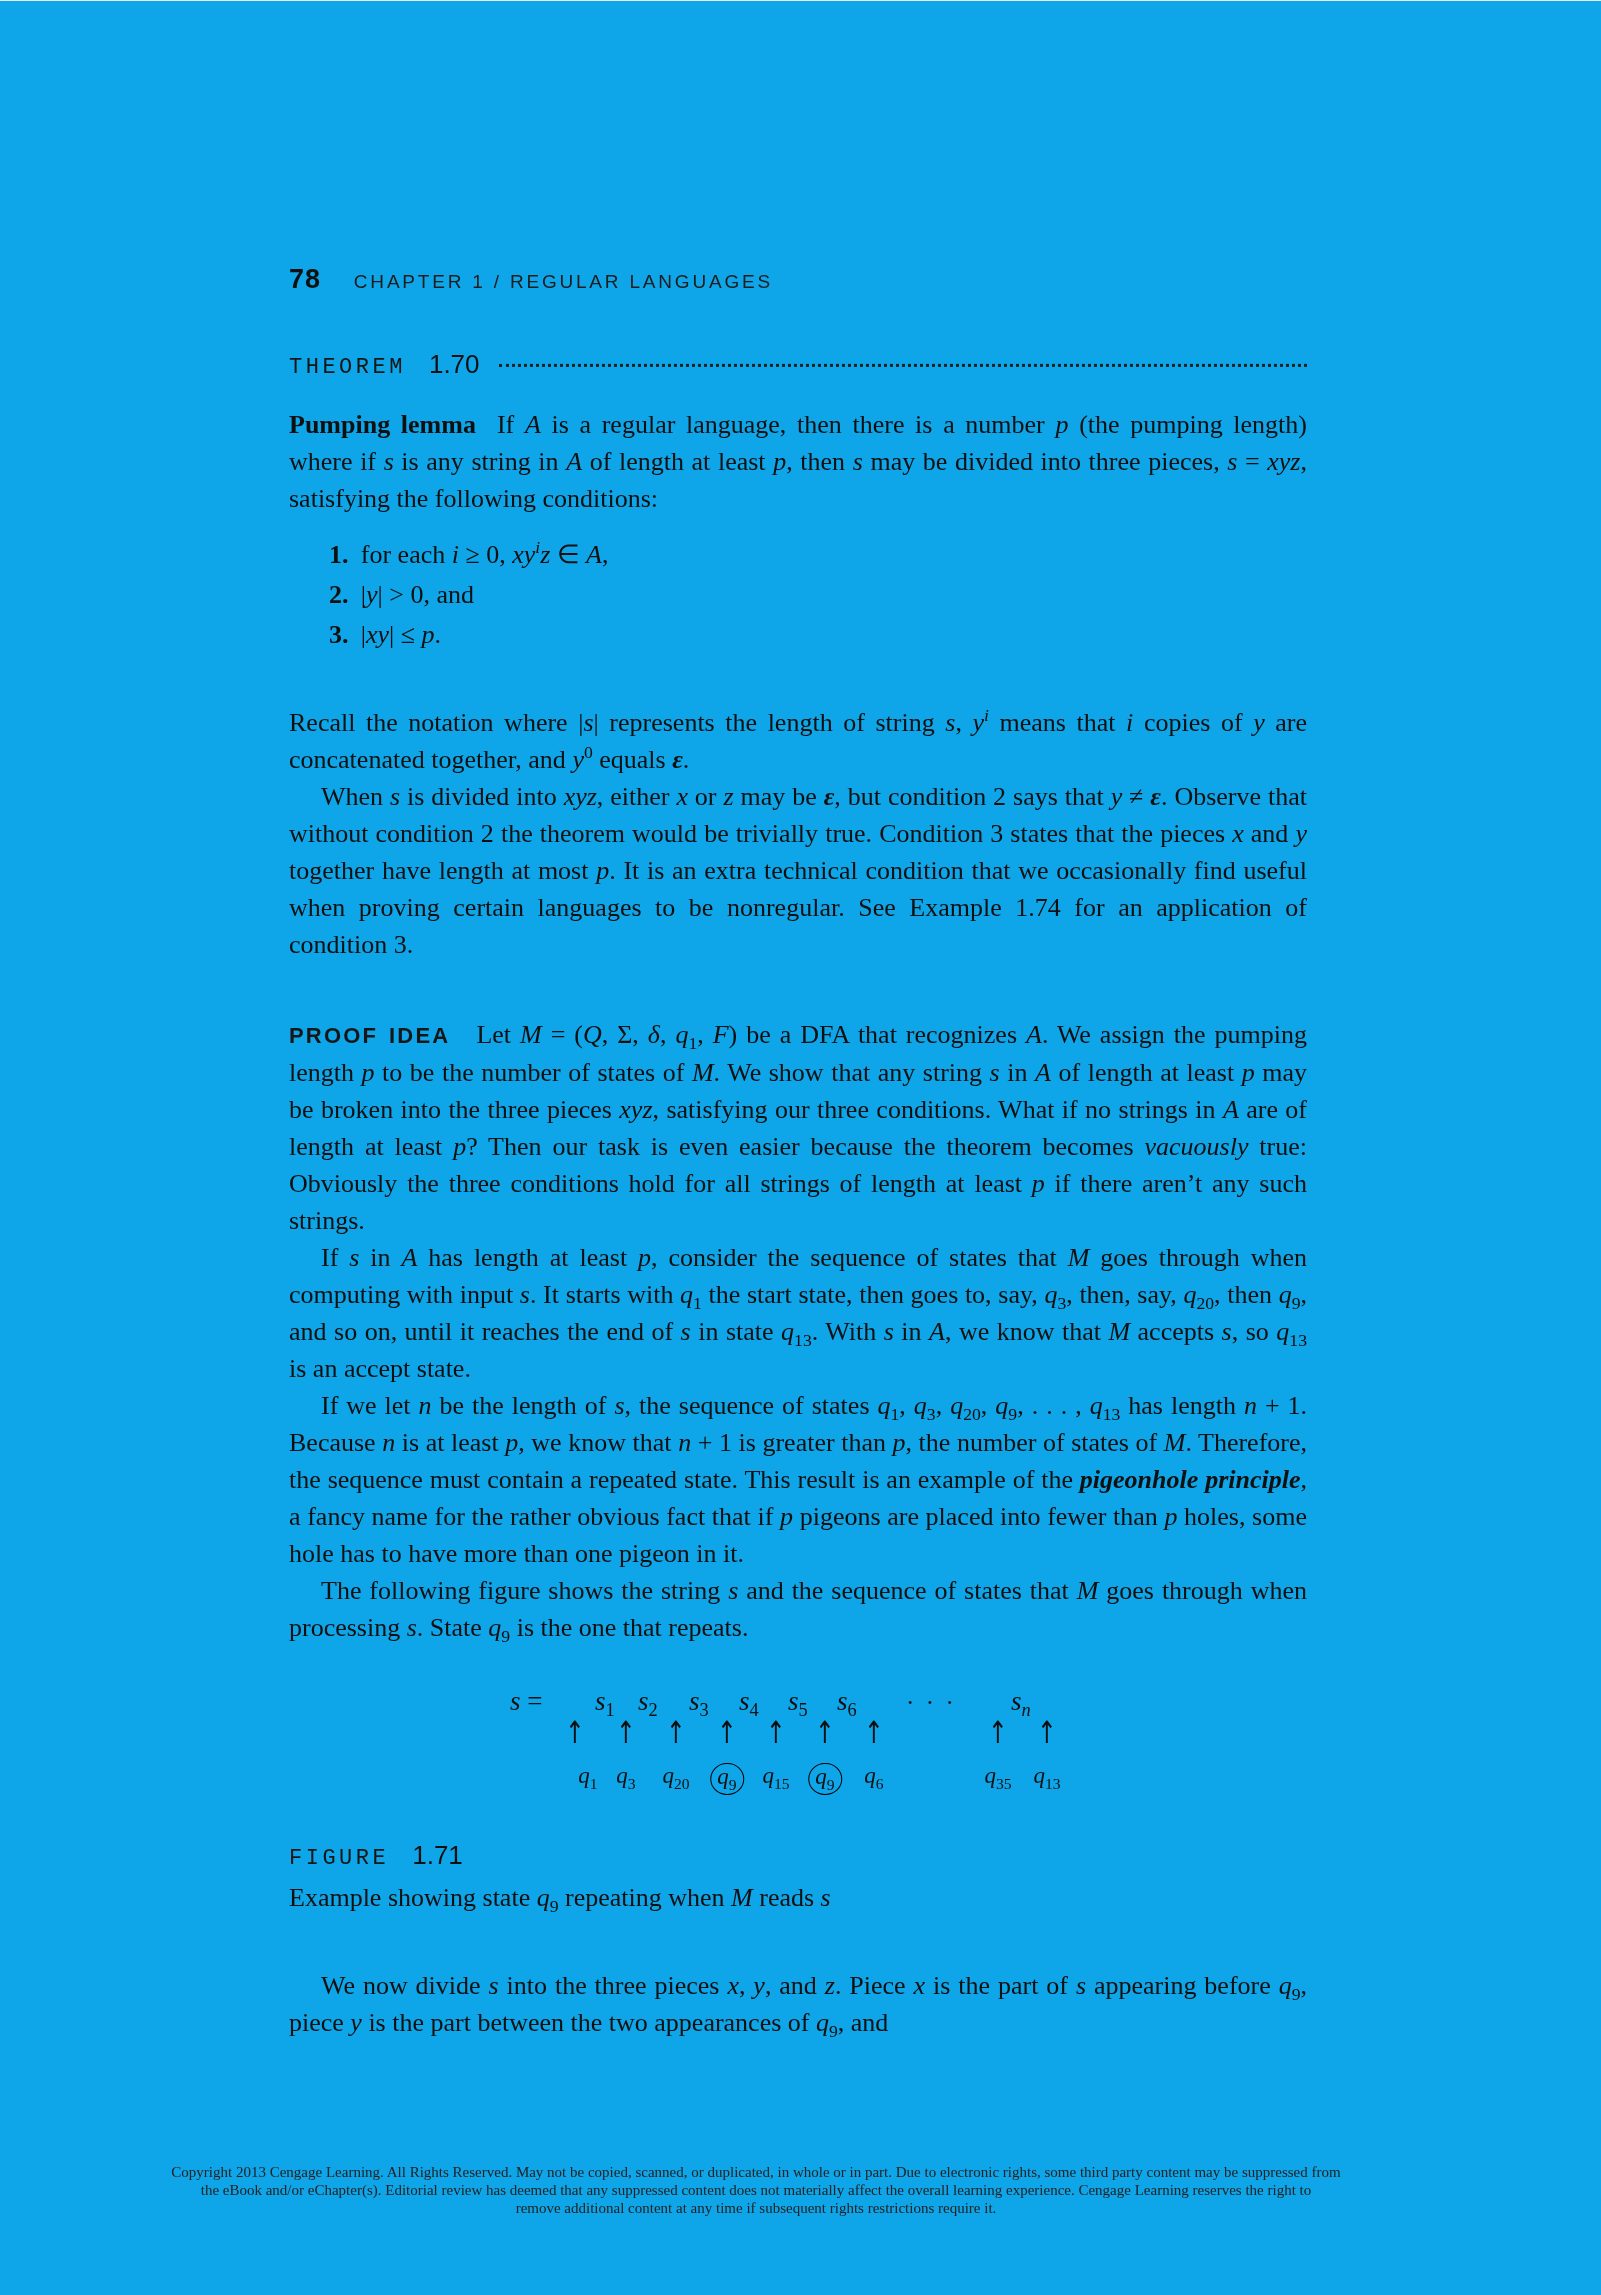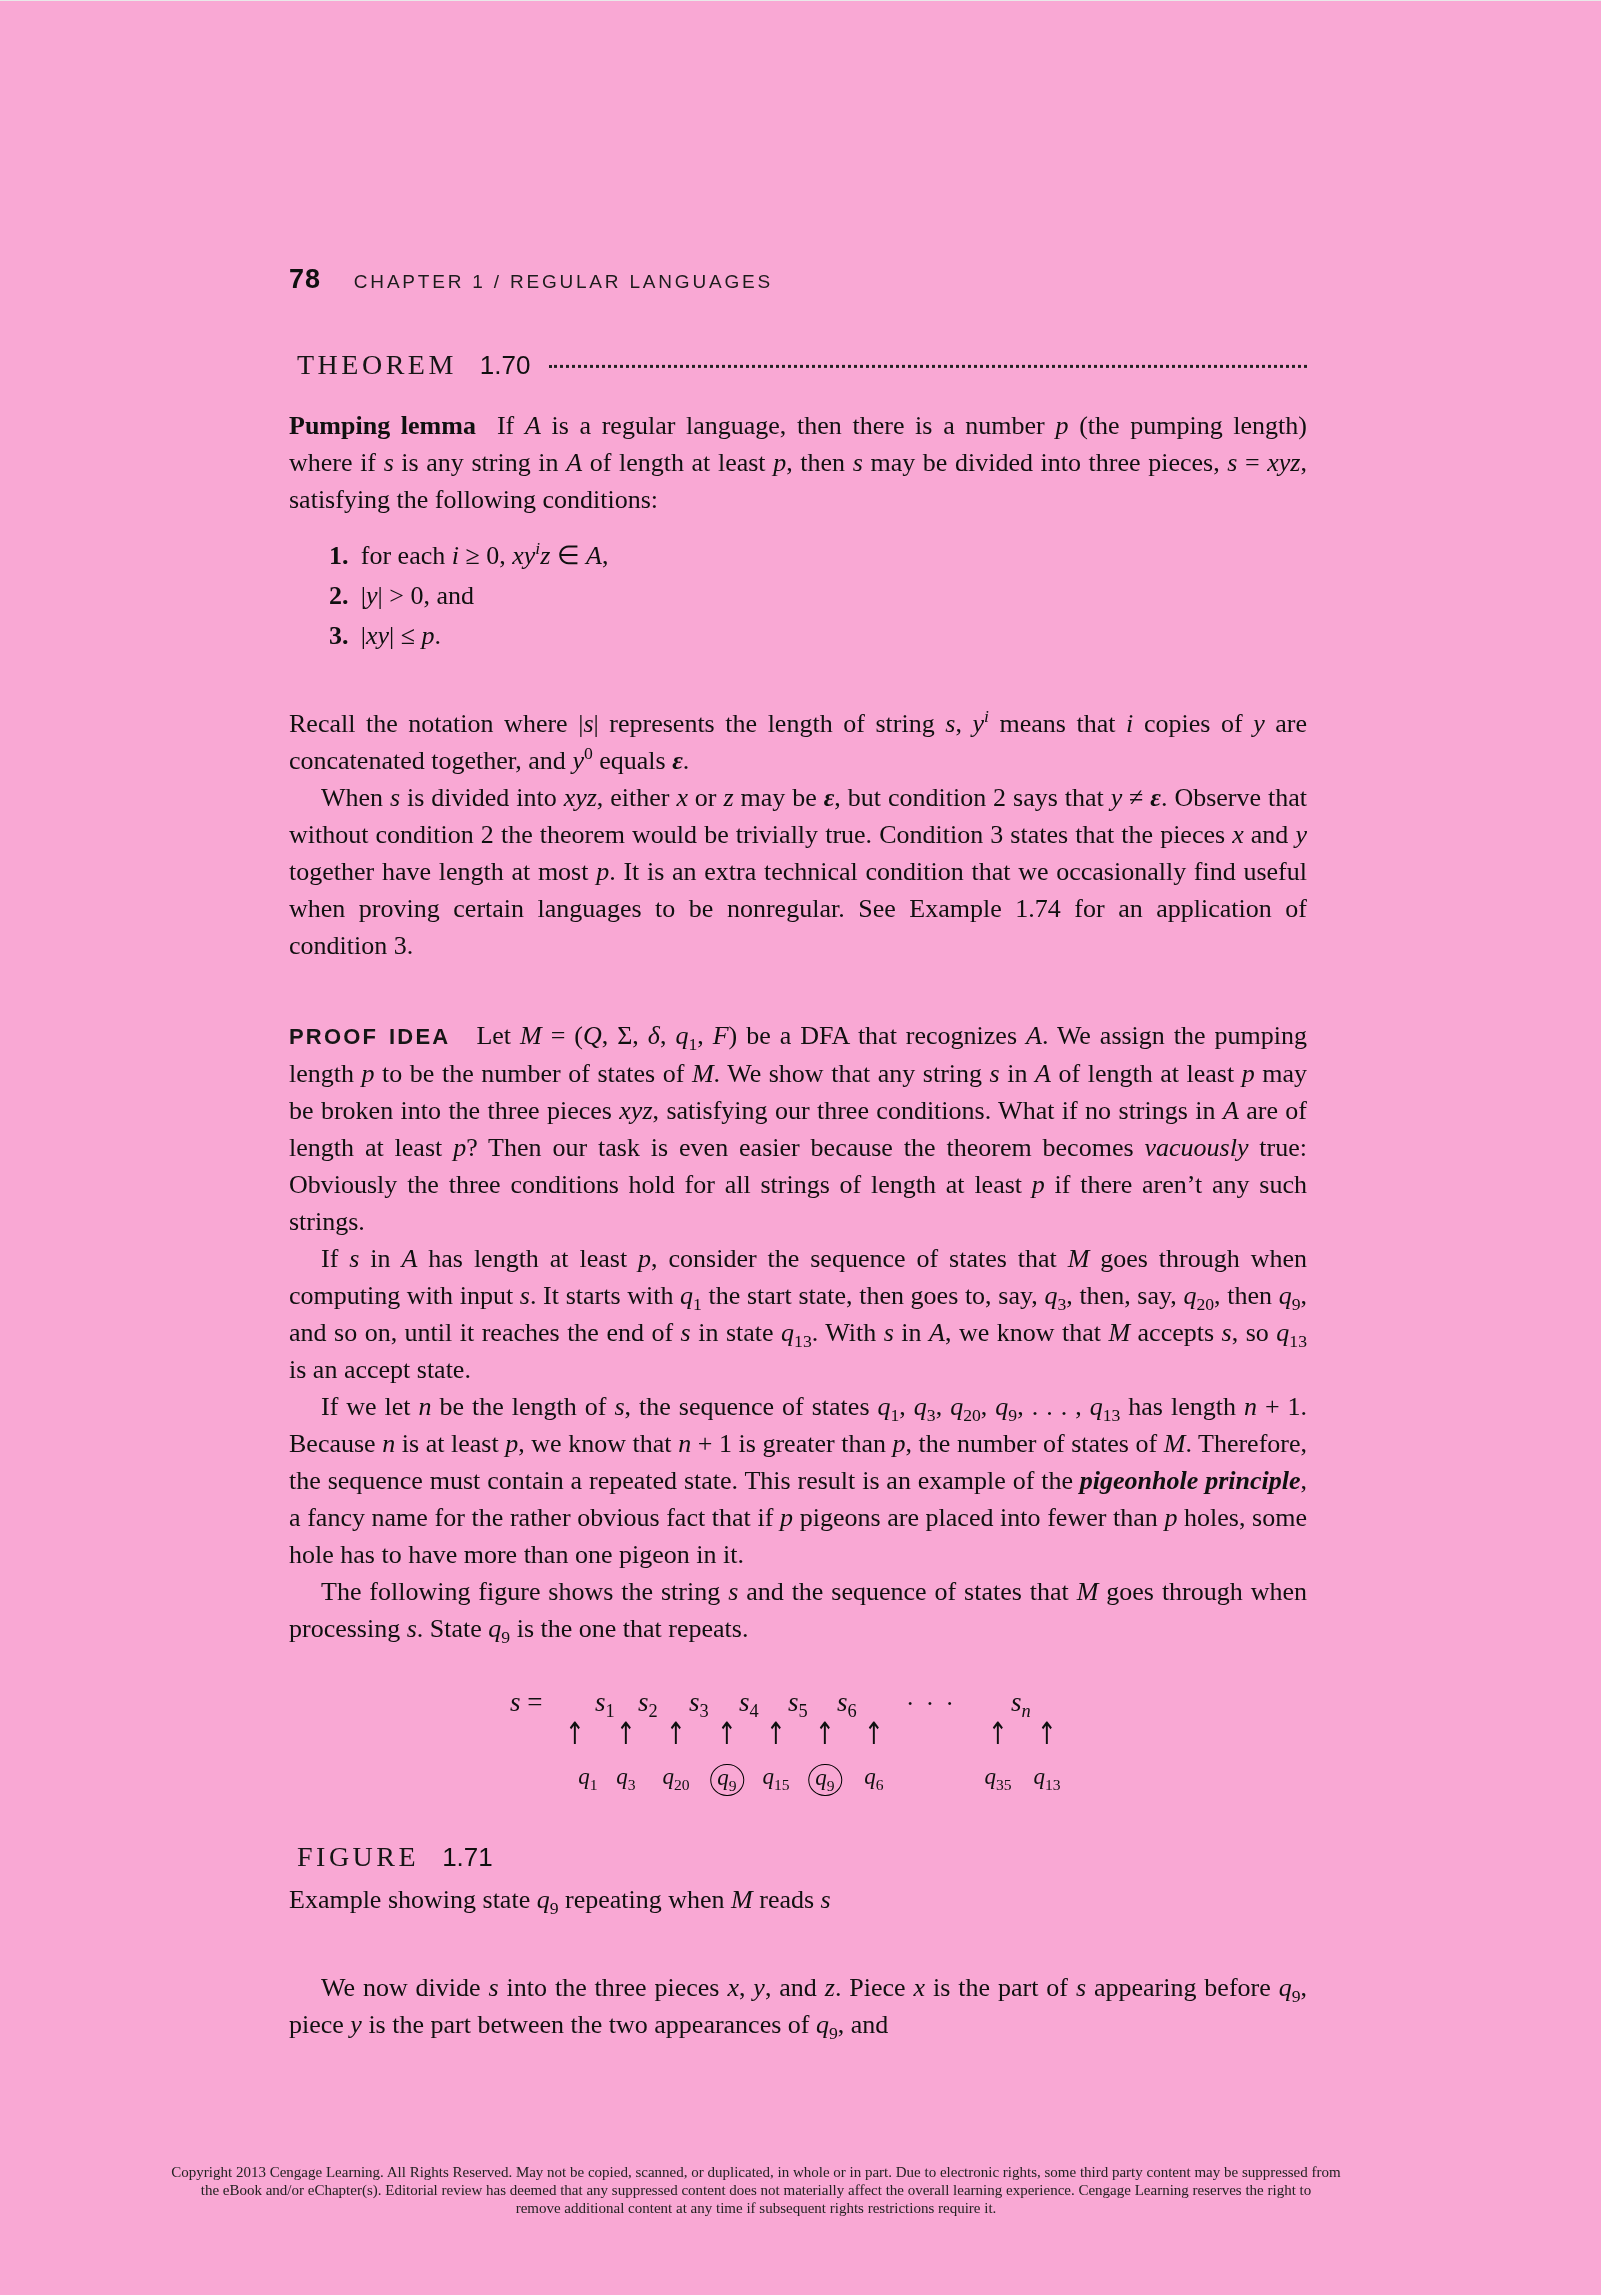--- a/index.html
+++ b/index.html
@@ -4,31 +4,31 @@
 <style>
   * { margin:0; padding:0; box-sizing:border-box; }
   html,body { background:#ffffff; }
   body {
     width:1602px; height:2295px;
     font-family:"Liberation Serif", serif;
     color:#101010;
   }
   .page {
     position:relative; width:1602px; height:2295px;
-    background:#f9a8d4; overflow:hidden;
+    background:#0ea5e9; overflow:hidden;
     border-top:0.9px solid #e9e9e9;
   }
   .content { position:absolute; left:289px; top:263px; width:1018px; }
 
   .running-head { display:flex; align-items:baseline; gap:33px; font-family:"Liberation Sans", sans-serif; }
   .pagenum { font-weight:bold; font-size:27px; letter-spacing:0.9px; }
   .chapter { font-size:19px; letter-spacing:2.8px; color:#1c1c1c;text-align:right; }
 
   .thm-head { display:flex; align-items:baseline; margin-top:54px; }
-  .sc-label { font-family:Liberation Serif, serif; font-size:28px; letter-spacing:3.5px; color:#161616;margin-left:8px; }
+  .sc-label { font-family:Liberation Mono, monospace; font-size:22px; letter-spacing:3.5px; color:#161616; }
   .num-label { font-family:"Liberation Sans", sans-serif; font-weight:normal; font-size:26px; margin-left:23px; }
   .dotted { flex:1; height:0; border-bottom:3px dotted #222; margin-left:19px; transform:translateY(-6.1px); }
 
   .body { font-size:26px; line-height:37px; text-align:justify; }
   .indent { text-indent:32px; }
   .lemma-name { margin-right:21px; }
   .mt-para1 { margin-top:26px; }
   .mt-recall { margin-top:49px; }
   .mt-proof { margin-top:53px; }
   .mt-divide { margin-top:51px; }

